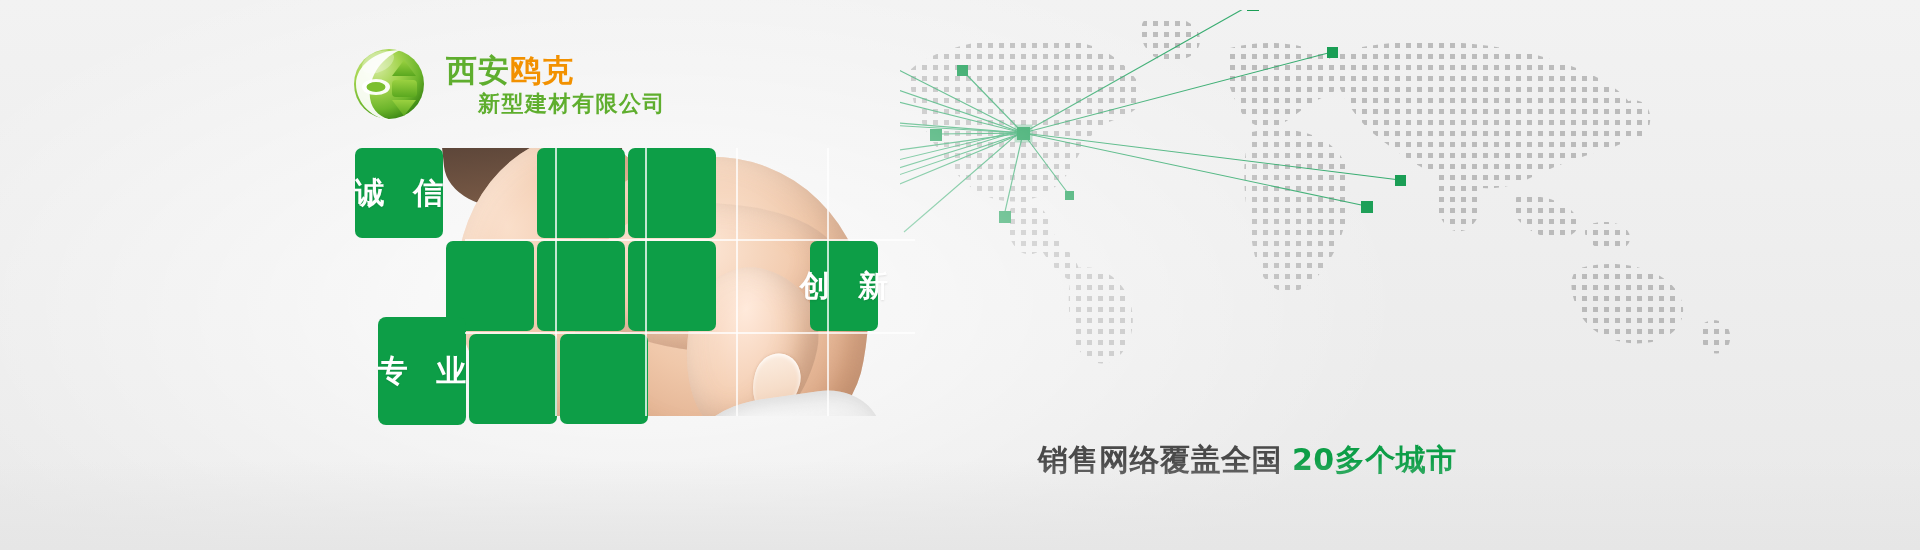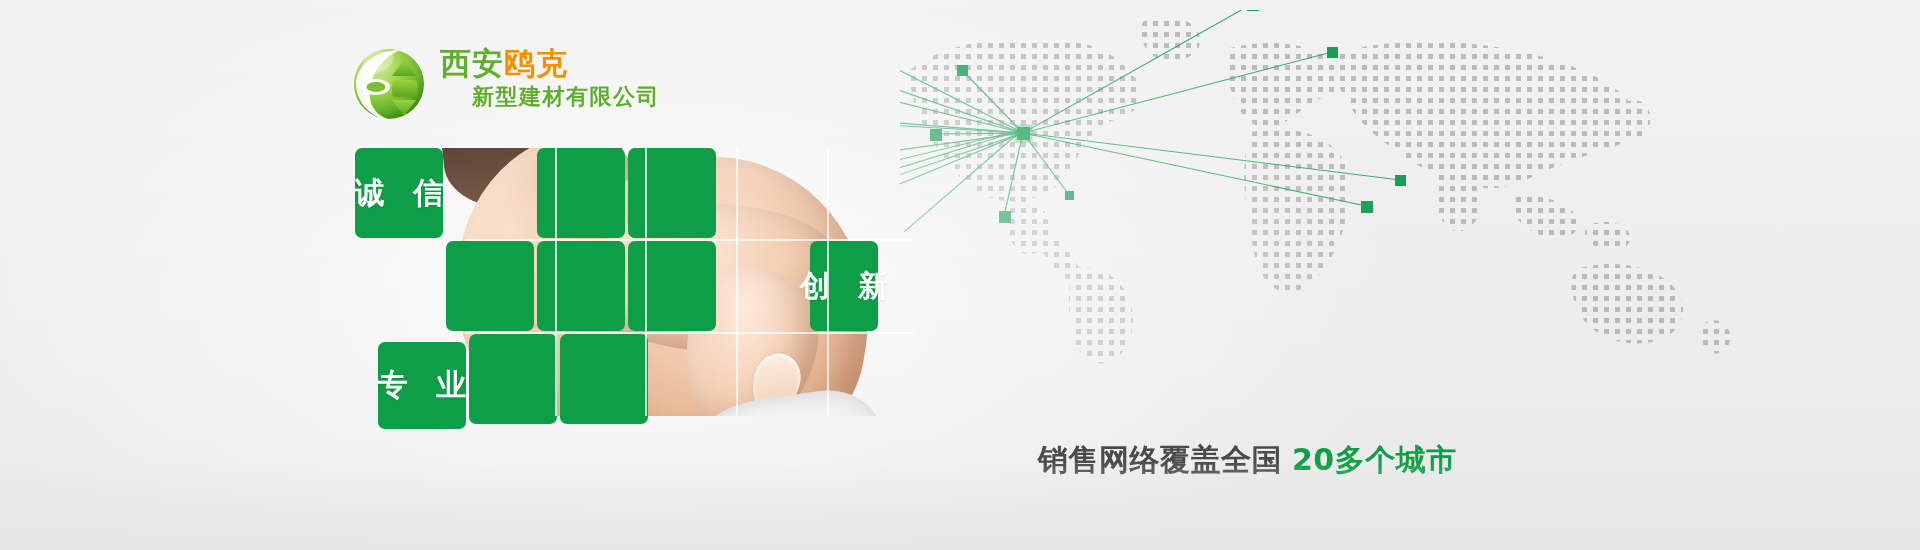--- a/index.html
+++ b/index.html
@@ -21,21 +21,21 @@
     background:radial-gradient(ellipse 1100px 520px at 640px 300px, rgba(255,255,255,.85) 0%, rgba(255,255,255,0) 70%);
     pointer-events:none;
   }
   .bottom-fade {
     position:absolute; left:0; bottom:0; width:1920px; height:90px;
     background:linear-gradient(180deg,rgba(233,233,233,0) 0%, #e6e6e6 100%);
     pointer-events:none;
   }
 
   
-  #logo-block { position:absolute; left:352px; top:46px; display:flex; gap:14px; }
+  #logo-block { position:absolute; left:352px; top:46px; display:flex; align-items:center; gap:20px; }
   #logo-mark { width:74px; height:76px; position:relative; flex:0 0 auto; }
   #logo-text { display:flex; flex-direction:column; line-height:1; padding-top:2px; }
   .logo-line1 { font-size:31px; font-weight:bold; letter-spacing:1px; white-space:nowrap;
                 font-family:"DejaVu Sans","Liberation Sans",sans-serif; }
   .logo-line1 .seg-a { color:#5fae2e; }
   .logo-line1 .seg-b { color:#f29100; }
   .logo-line2 { font-size:22px; font-weight:bold; color:#5fae2e; letter-spacing:1.5px;
                 margin-top:7px; white-space:nowrap;
                 font-family:"DejaVu Sans","Liberation Sans",sans-serif;margin-left:32px; }
 
@@ -293,21 +293,21 @@
     <div class="tile" style="left:182px; top:0px;   width:88px; height:90px;"></div>
     <div class="tile" style="left:273px; top:0px;   width:88px; height:90px;"></div>
 
     <div class="tile" style="left:91px;  top:93px;  width:88px; height:90px;"></div>
     <div class="tile" style="left:182px; top:93px;  width:88px; height:90px;"></div>
     <div class="tile" style="left:273px; top:93px;  width:88px; height:90px;"></div>
     <div class="tile" style="left:455px; top:93px;  width:68px; height:90px;">
       <span>创 新</span>
     </div>
 
-    <div class="tile" style="left:23px;  top:194px; width:88px; height:87px;">
+    <div class="tile" style="left:23px;  top:169px; width:88px; height:108px;border-radius:8px;">
       <span>专 业</span>
     </div>
     <div class="tile" style="left:114px; top:186px; width:88px; height:90px;"></div>
     <div class="tile" style="left:205px; top:186px; width:88px; height:90px;"></div>
 
     <div class="gline v" style="left:200px; top:0px;   height:268px;"></div>
     <div class="gline v" style="left:290px; top:0px;   height:268px;"></div>
     <div class="gline v" style="left:381px; top:0px;   height:268px;"></div>
     <div class="gline v" style="left:472px; top:0px;   height:268px;"></div>
     <div class="gline h" style="left:110px; top:91px;  width:450px;"></div>

